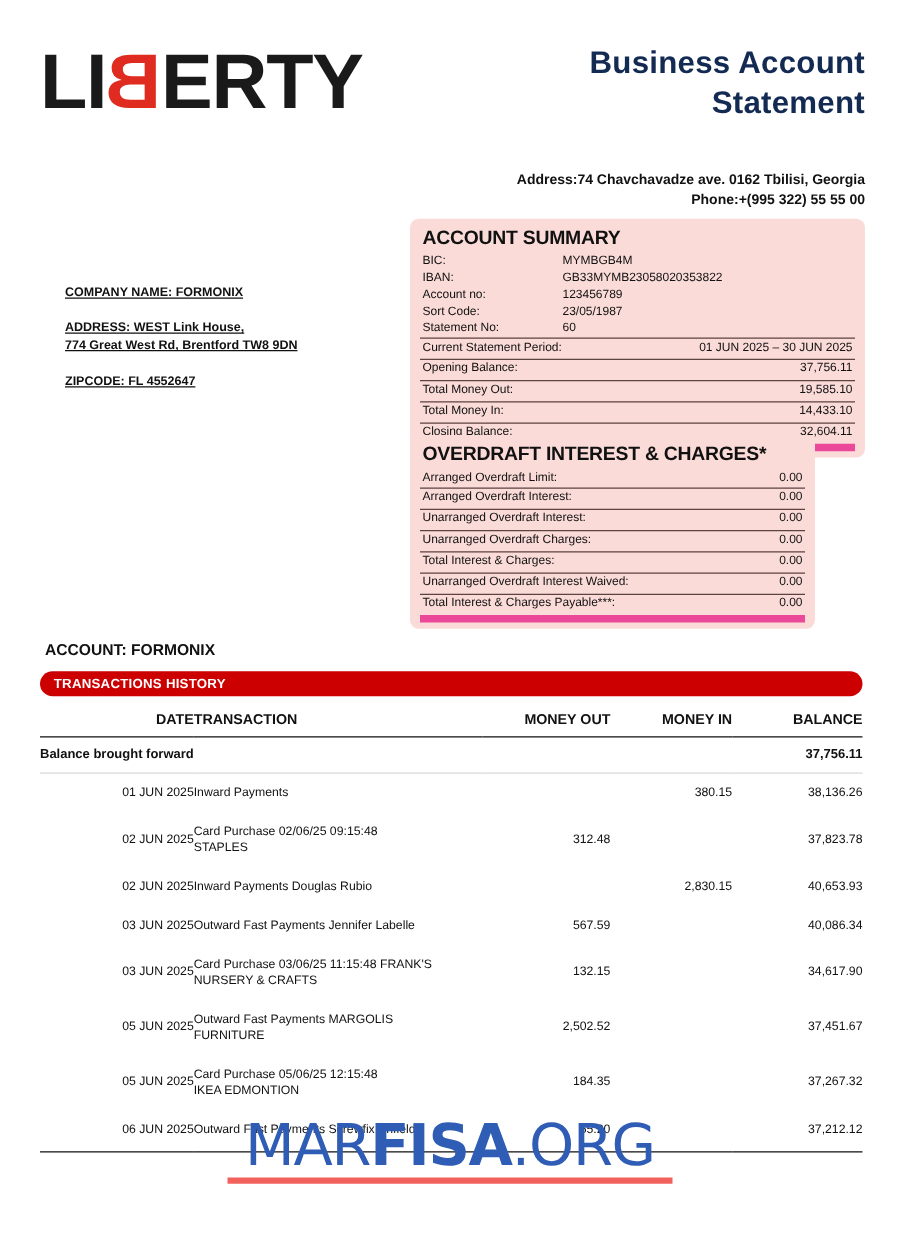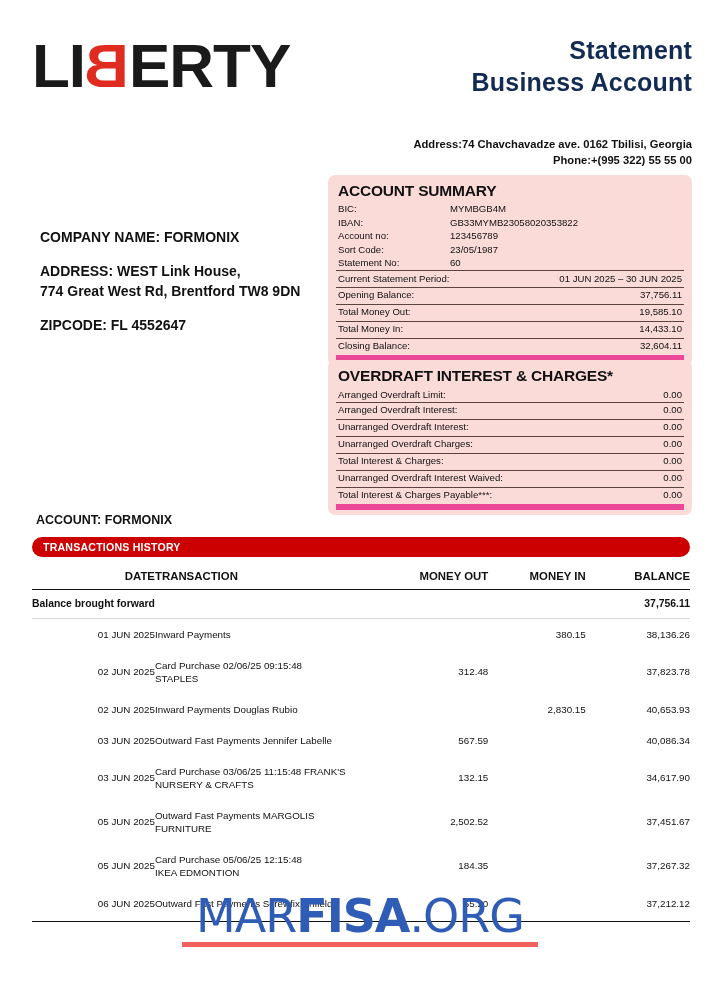--- a/index.html
+++ b/index.html
@@ -42,36 +42,37 @@
     position:absolute;right:28px;top:136px;
     text-align:right;
     font-size:11.2px;
     font-weight:700;
     line-height:1.45;
     color:#111;
   }
 
   
   .company{
-    position:absolute;left:40px;top:228px;
-    font-size:14px;font-weight:700;line-height:1.42;
+    position:absolute;left:52px;top:228px;
+    font-size:10px;font-weight:700;line-height:1.42;
     color:#111;
+    text-decoration:underline;
   }
   .company .gap{height:14px;}
 
   
   .pinkbox{
     position:absolute;
     background:#fadbd8;
     border-radius:7px;
     box-sizing:border-box;
     padding:6px 8px 5px 8px;
   }
   #summary-box{left:328px;top:175px;width:364px;}
-  #overdraft-box{left:328px;top:360px;width:364px;}
+  #overdraft-box{left:328px;top:348px;width:324px;}
 
   .box-title{
     font-size:15.5px;font-weight:700;color:#111;
     letter-spacing:-.2px;margin:1px 0 2px 2px;
   }
   .kv{
     display:flex;font-size:9.6px;color:#111;line-height:1.42;
     padding-left:2px;
   }
   .kv .k{width:112px;flex:none;}
@@ -163,22 +164,22 @@
   }
 </style>
 </head>
 <body>
 
 <div class="page">
 
   <div class="logo"><span>LI</span><span class="flip">B</span><span>ERTY</span></div>
 
   <div class="doc-title">
+    <div>Business Account</div>
     <div>Statement</div>
-    <div>Business Account</div>
   </div>
 
   <div class="contact">
     <div>Address:74 Chavchavadze ave. 0162 Tbilisi, Georgia</div>
     <div>Phone:+(995 322) 55 55 00</div>
   </div>
 
   <div class="company">
     <div>COMPANY NAME: FORMONIX</div>
     <div class="gap"></div>

